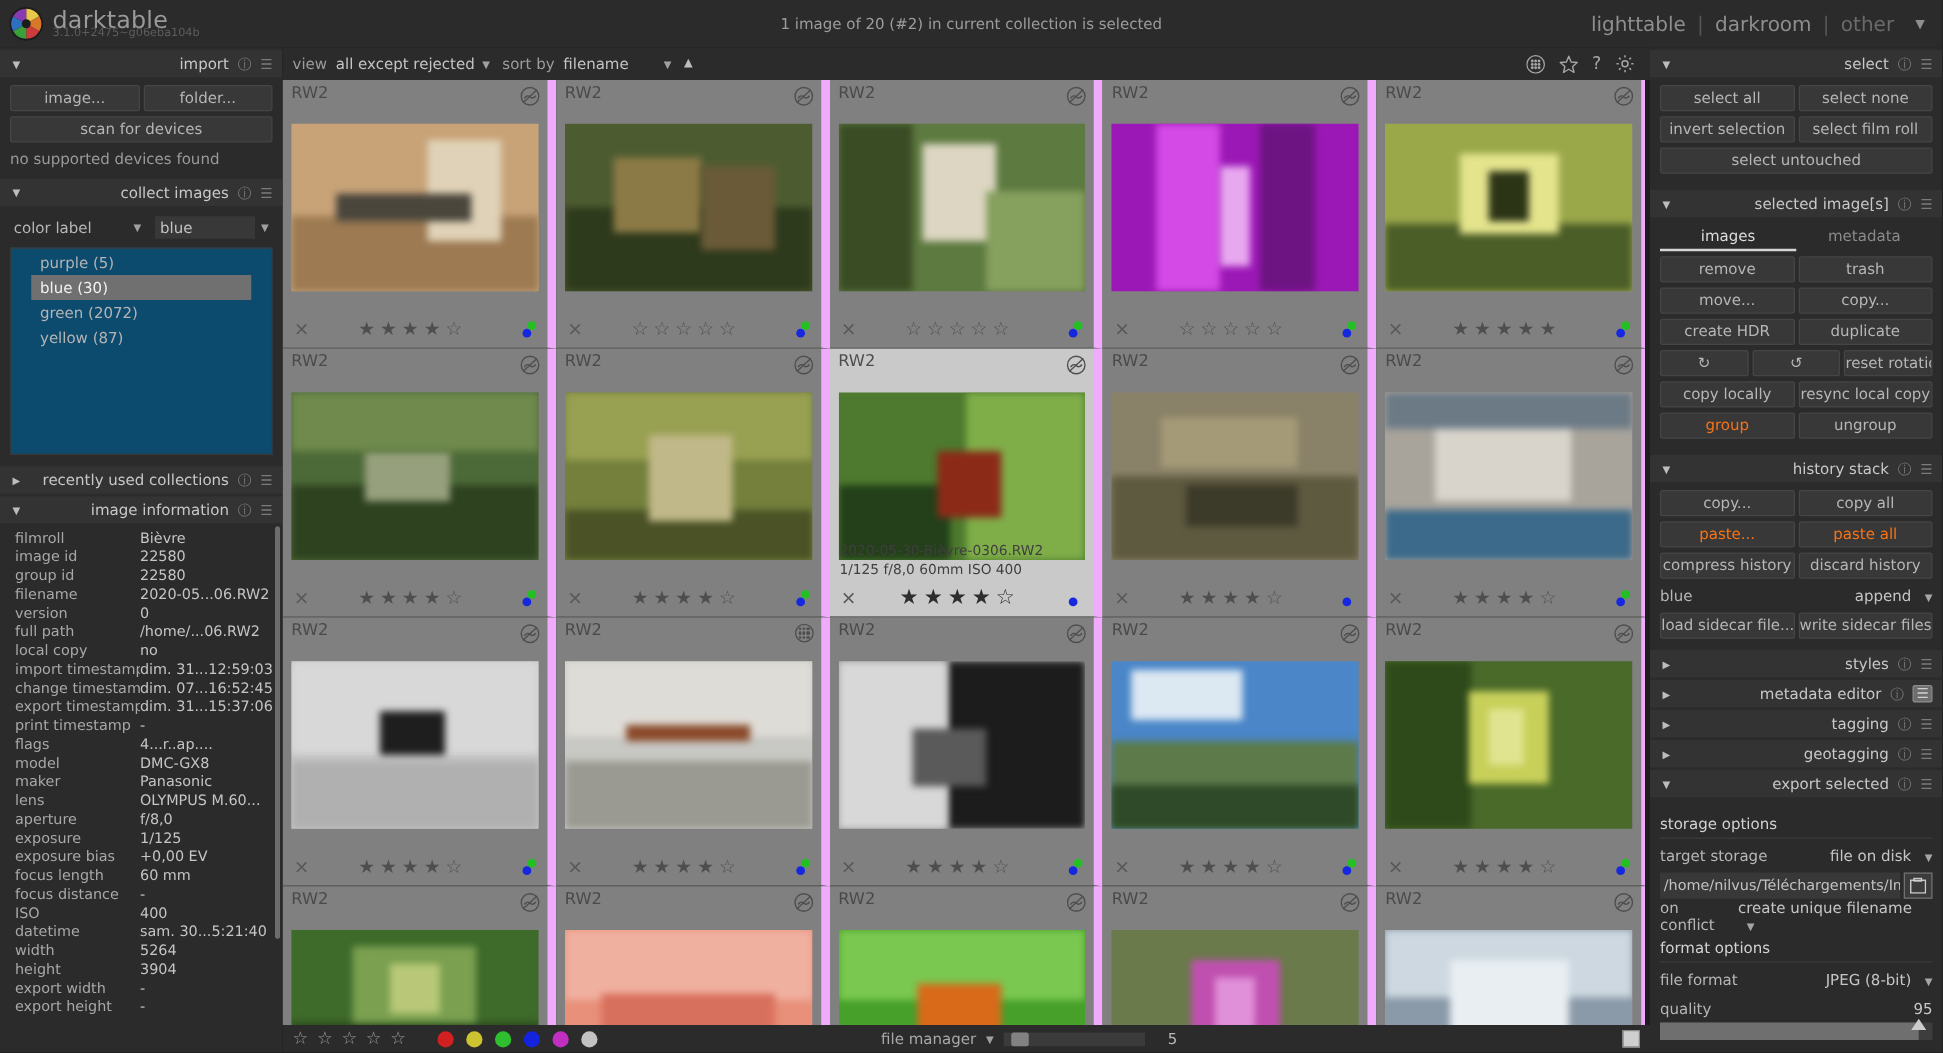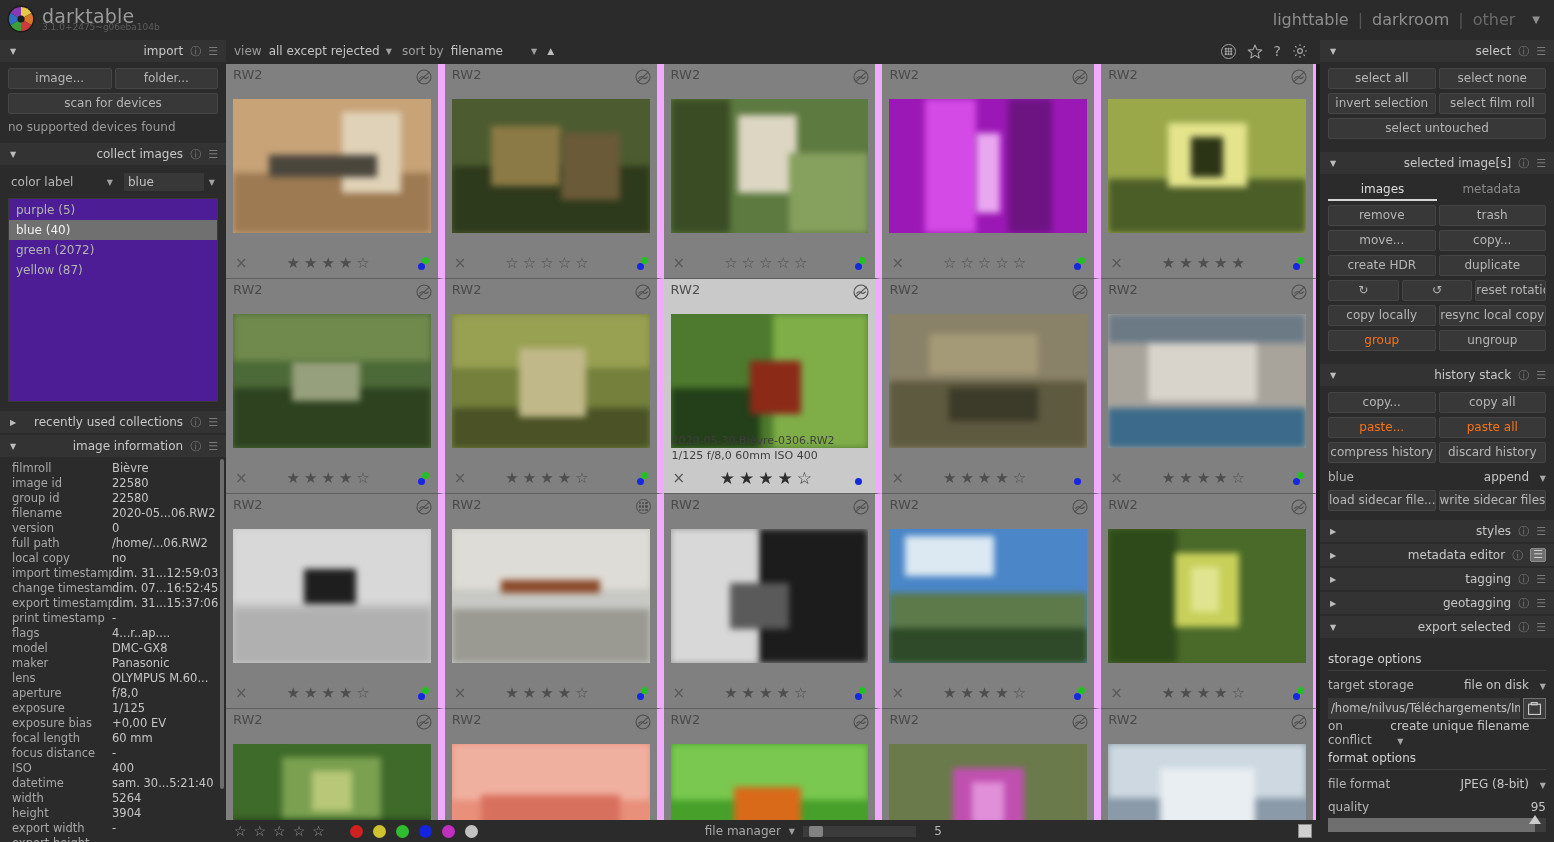--- a/index.html
+++ b/index.html
@@ -79,22 +79,22 @@
     height: 20px; padding: 0 3px; cursor: pointer;
   }
   .cmb .ar { font-size: 8px; color: #a0a0a0; }
   .cmb.prop { flex: 0 0 108px; }
   .cmb.val { flex: 1; }
   .cmb.val .txtbox {
     background: #383838; color: #c2c2c2; flex: 1; height: 18px;
     line-height: 18px; padding: 0 4px; margin-right: 5px;
   }
   .listbox {
-    background: #4c1d95; border: 1px solid #3a3a3a; height: 204px;
-    overflow: hidden; padding: 1px 0;
+    background: #0c4a6e; border: 1px solid #3a3a3a; height: 166px;
+    overflow: hidden; padding: 1px 16px;
   }
   .litem { height: 20px; line-height: 20px; padding: 0 7px; color: #b4b4b4; font-size: 12px; cursor: pointer; }
   .litem.sel { background: #707070; color: #f2f2f2; }
 
   
   .iitable { position: relative; }
   .iirow { display: flex; height: 15px; line-height: 15px; font-size: 11.5px; }
   .iik { width: 104px; color: #a8a8a8; padding-left: 4px; white-space: nowrap; overflow: hidden; }
   .iiv { flex: 1; color: #c5c5c5; white-space: nowrap; overflow: hidden; }
   .ii-scroll {
@@ -226,20 +226,21 @@
             <path d="M0,0 L-10.4,-6 A12,12 0 0,1 0,-12 Z" fill="#8a3ab0"></path>
             <circle cx="0" cy="0" r="3.6" fill="#1c1c1c"></circle>
           </g>
         </svg>
       </div>
       <div class="logo-text">
         <div class="logo-title">darktable</div>
         <div class="logo-ver">3.1.0+2475~g06eba104b</div>
       </div>
     </div>
+    <div class="top-status">1 image of 20 (#2) in current collection is selected</div>
     <div class="views">
       <span class="v">lighttable</span>
       <span class="sep">|</span>
       <span class="v">darkroom</span>
       <span class="sep">|</span>
       <span class="v dim">other</span>
       <span class="caret">▼</span>
     </div>
   </div>
 
@@ -272,21 +273,21 @@
           <span>color label</span>
           <span class="ar">▼</span>
         </div>
         <div class="cmb val">
           <span class="txtbox">blue</span>
           <span class="ar">▼</span>
         </div>
       </div>
       <div class="listbox">
         <div class="litem">purple (5)</div>
-        <div class="litem sel">blue (40)</div>
+        <div class="litem sel">blue (30)</div>
         <div class="litem">green (2072)</div>
         <div class="litem">yellow (87)</div>
       </div>
     </div>
 
     <div class="mod-head">
       <span class="tri">▶</span>
       <span class="nm">recently used collections</span>
       <span class="ic">ⓘ</span>
       <span class="ic">☰</span>
@@ -366,21 +367,21 @@
           </div>
           <div class="iirow">
             <div class="iik">exposure</div>
             <div class="iiv">1/125</div>
           </div>
           <div class="iirow">
             <div class="iik">exposure bias</div>
             <div class="iiv">+0,00 EV</div>
           </div>
           <div class="iirow">
-            <div class="iik">focal length</div>
+            <div class="iik">focus length</div>
             <div class="iiv">60 mm</div>
           </div>
           <div class="iirow">
             <div class="iik">focus distance</div>
             <div class="iiv">-</div>
           </div>
           <div class="iirow">
             <div class="iik">ISO</div>
             <div class="iiv">400</div>
           </div>

